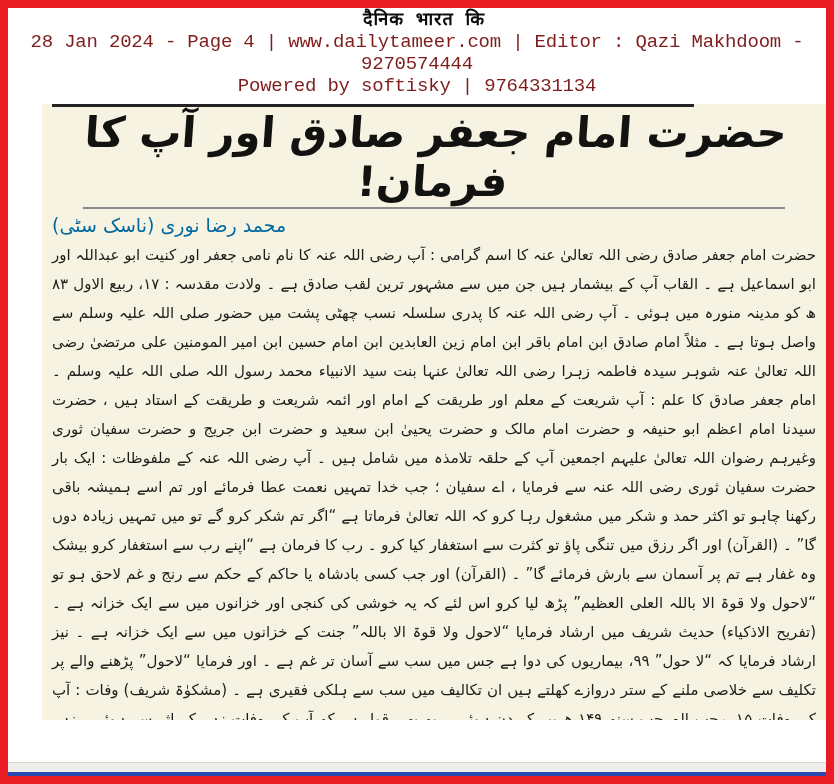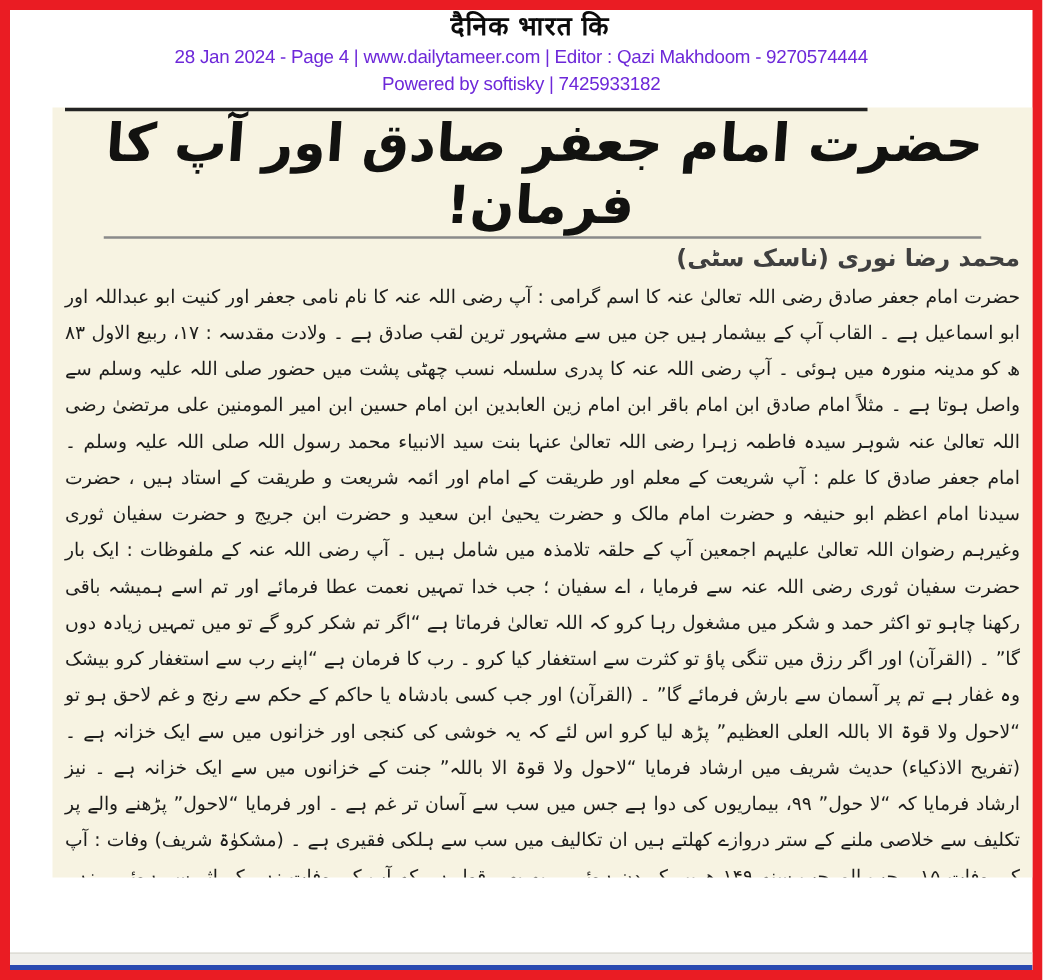--- a/index.html
+++ b/index.html
@@ -18,23 +18,23 @@
     font-family:"Liberation Sans",sans-serif;
   }
   
   .masthead{
     text-align:center;
     padding-top:3px;
     flex:0 0 auto;
   }
   .logo-block{display:inline-block;text-align:left;}
   .tagline{
-    font-family:Liberation Sans, sans-serif;
+    font-family:Liberation Mono, monospace;
     font-weight:bold;
-    font-size:21px;
+    font-size:18px;
     color:#0c0c0c;
     letter-spacing:1px;
     line-height:1.0;
     padding-left:14px;
   }
   .logo{
     font-family:"DejaVu Serif",serif;
     font-weight:bold;
     font-size:58px;
     line-height:0.98;
@@ -42,24 +42,24 @@
     margin-top:-2px;
     letter-spacing:2px;
   }
   
   .infobar{
     text-align:center;
     margin-top:2px;
     flex:0 0 auto;
   }
   .info-line{
-    font-family:Liberation Sans, sans-serif;
-    font-size:15px;
+    font-family:Liberation Mono, monospace;
+    font-size:19px;
     line-height:22px;
-    color:#6d28d9;
+    color:#7f1d1d;
     font-weight:400;
     letter-spacing:-0.2px;
   }
   
   .article{
     margin:7px 0 0 34px;
     width:784px;
     height:616px;
     box-sizing:border-box;
     background:var(--cream);
@@ -85,24 +85,24 @@
     transform:skewX(-4deg);
   }
   .headline-rule{
     width:92%;
     margin:0 auto;
     border-top:2px solid #8a8a8a;
   }
   .byline{
     direction:rtl;
     font-family:"DejaVu Sans",sans-serif;
-    font-weight:bold;
+    font-weight:normal;
     font-size:19px;
-    color:#404040;
-    text-align:right;
+    color:#0369a1;
+    text-align:left;
     padding:5px 0 3px 0;
   }
   .body-text{
     direction:rtl;
     font-family:"DejaVu Sans",sans-serif;
     font-size:15px;
     line-height:29px;
     color:var(--ink);
     text-align:justify;
     margin:2px 0 0 0;
@@ -127,21 +127,21 @@
 <div class="page">
 
   <header class="masthead">
     <div class="logo-block">
       <div class="tagline">दैनिक भारत कि</div>
     </div>
   </header>
 
   <div class="infobar">
     <div class="info-line">28 Jan 2024 - Page 4 | www.dailytameer.com | Editor : Qazi Makhdoom - 9270574444</div>
-    <div class="info-line">Powered by softisky | 7425933182</div>
+    <div class="info-line">Powered by softisky | 9764331134</div>
   </div>
 
   <article class="article">
     <div class="article-top-rule"></div>
     <h1 class="headline">حضرت امام جعفر صادق اور آپ کا فرمان!</h1>
     <div class="headline-rule"></div>
     <div class="byline">محمد رضا نوری (ناسک سٹی)</div>
     <p class="body-text">حضرت امام جعفر صادق رضی اللہ تعالیٰ عنہ کا اسم گرامی : آپ رضی اللہ عنہ کا نام نامی جعفر اور کنیت ابو عبداللہ اور ابو اسماعیل ہے ۔ القاب آپ کے بیشمار ہیں جن میں سے مشہور ترین لقب صادق ہے ۔ ولادت مقدسہ : ۱۷، ربیع الاول ۸۳ ھ کو مدینہ منورہ میں ہوئی ۔ آپ رضی اللہ عنہ کا پدری سلسلہ نسب چھٹی پشت میں حضور صلی اللہ علیہ وسلم سے واصل ہوتا ہے ۔ مثلاً امام صادق ابن امام باقر ابن امام زین العابدین ابن امام حسین ابن امیر المومنین علی مرتضیٰ رضی اللہ تعالیٰ عنہ شوہر سیدہ فاطمہ زہرا رضی اللہ تعالیٰ عنہا بنت سید الانبیاء محمد رسول اللہ صلی اللہ علیہ وسلم ۔ امام جعفر صادق کا علم : آپ شریعت کے معلم اور طریقت کے امام اور ائمہ شریعت و طریقت کے استاد ہیں ، حضرت سیدنا امام اعظم ابو حنیفہ و حضرت امام مالک و حضرت یحییٰ ابن سعید و حضرت ابن جریج و حضرت سفیان ثوری وغیرہم رضوان اللہ تعالیٰ علیہم اجمعین آپ کے حلقہ تلامذہ میں شامل ہیں ۔ آپ رضی اللہ عنہ کے ملفوظات : ایک بار حضرت سفیان ثوری رضی اللہ عنہ سے فرمایا ، اے سفیان ؛ جب خدا تمہیں نعمت عطا فرمائے اور تم اسے ہمیشہ باقی رکھنا چاہو تو اکثر حمد و شکر میں مشغول رہا کرو کہ اللہ تعالیٰ فرماتا ہے “اگر تم شکر کرو گے تو میں تمہیں زیادہ دوں گا” ۔ (القرآن) اور اگر رزق میں تنگی پاؤ تو کثرت سے استغفار کیا کرو ۔ رب کا فرمان ہے “اپنے رب سے استغفار کرو بیشک وہ غفار ہے تم پر آسمان سے بارش فرمائے گا” ۔ (القرآن) اور جب کسی بادشاہ یا حاکم کے حکم سے رنج و غم لاحق ہو تو “لاحول ولا قوۃ الا باللہ العلی العظیم” پڑھ لیا کرو اس لئے کہ یہ خوشی کی کنجی اور خزانوں میں سے ایک خزانہ ہے ۔ (تفریح الاذکیاء) حدیث شریف میں ارشاد فرمایا “لاحول ولا قوۃ الا باللہ” جنت کے خزانوں میں سے ایک خزانہ ہے ۔ نیز ارشاد فرمایا کہ “لا حول” ۹۹، بیماریوں کی دوا ہے جس میں سب سے آسان تر غم ہے ۔ اور فرمایا “لاحول” پڑھنے والے پر تکلیف سے خلاصی ملنے کے ستر دروازے کھلتے ہیں ان تکالیف میں سب سے ہلکی فقیری ہے ۔ (مشکوٰۃ شریف) وفات : آپ کی وفات ۱۵، رجب المرجب سنہ ۱۴۹ ھ پیر کے دن ہوئی ۔ یہ بھی قول ہے کہ آپ کی وفات زہر کے اثر سے ہوئی ، زہر آپ کو زمانہ منصور میں دیا گیا ۔ مدفن : آپ کا مزار مقدس جنت البقیع مدینہ منورہ کے قبرستان میں آپ کے والد ماجد امام باقر رضی اللہ تعالیٰ عنہ اور آپ کے دادا امام زین العابدین رضی اللہ عنہ کے پاس ہے ۔</p>
   </article>
 

